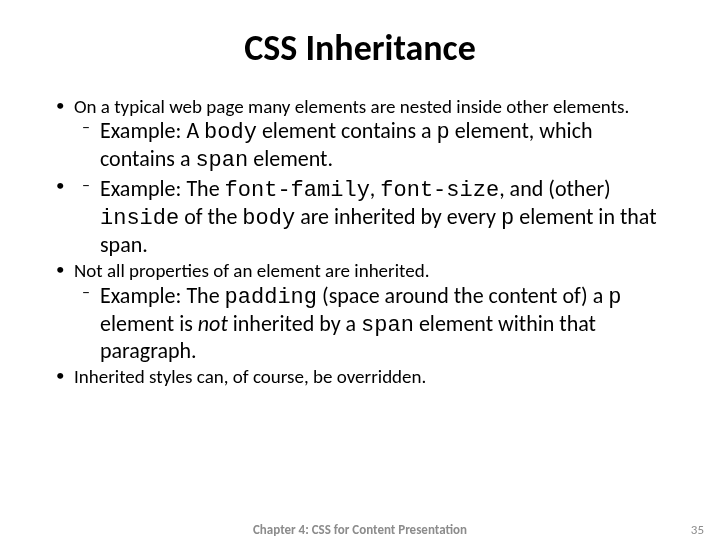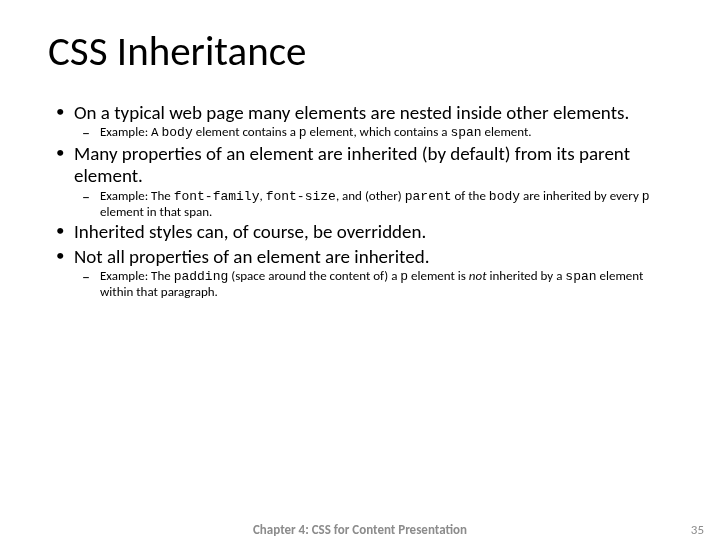--- a/index.html
+++ b/index.html
@@ -6,22 +6,23 @@
   body {
     width: 720px;
     height: 540px;
     background: #ffffff;
     font-family: Calibri, Arial, sans-serif;
     color: #000000;
     position: relative;
     padding: 26px 48px 0 48px;
   }
   h1 {
-    font-size: 41px;
-    font-weight: 400;
+    text-align: center;
+    font-size: 36px;
+    font-weight: 700;
     margin-bottom: 26px;
   }
   ul.level1 {
     list-style: none;
     padding-left: 0;
   }
   ul.level1 > li {
     position: relative;
     padding-left: 26px;
     font-size: 19px;
@@ -35,21 +36,21 @@
     top: 0;
     font-size: 17px;
   }
   ul.level2 {
     list-style: none;
     padding-left: 0;
   }
   ul.level2 > li {
     position: relative;
     padding-left: 26px;
-    font-size: 13px;
+    font-size: 22px;
     line-height: 1.18;
     margin-bottom: 2px;
   }
   ul.level2 > li::before {
     content: "–";
     position: absolute;
     left: 8px;
     top: 0;
     font-size: 16px;
   }
@@ -85,39 +86,38 @@
     <span>On a typical web page many elements are nested inside other elements.</span>
     <ul class="level2">
       <li>
         <span>Example: A </span><span class="mono">body</span><span> element contains a </span><span class="mono">p</span><span> element, which contains a </span><span class="mono">span</span><span> element.</span>
       </li>
     </ul>
   </li>
 
 
   <li>
-    <span>Many properties of an element are inherited (by default) from its parent element.</span>
     <ul class="level2">
       <li>
-        <span>Example: The </span><span class="mono">font-family</span><span>, </span><span class="mono">font-size</span><span>, and (other) </span><span class="mono">parent</span><span> of the </span><span class="mono">body</span><span> are inherited by every </span><span class="mono">p</span><span> element in that span.</span>
+        <span>Example: The </span><span class="mono">font-family</span><span>, </span><span class="mono">font-size</span><span>, and (other) </span><span class="mono">inside</span><span> of the </span><span class="mono">body</span><span> are inherited by every </span><span class="mono">p</span><span> element in that span.</span>
       </li>
     </ul>
-  </li>
-
-  <li>
-    <span>Inherited styles can, of course, be overridden.</span>
   </li>
 
   <li>
     <span>Not all properties of an element are inherited.</span>
     <ul class="level2">
       <li>
         <span>Example: The </span><span class="mono">padding</span><span> (space around the content of) a </span><span class="mono">p</span><span> element is </span><span class="ital">not</span><span> inherited by a </span><span class="mono">span</span><span> element within that paragraph.</span>
       </li>
     </ul>
   </li>
 
+  <li>
+    <span>Inherited styles can, of course, be overridden.</span>
+  </li>
+
 </ul>
 
 <div class="footer">
   <span class="footer-center">Chapter 4: CSS for Content Presentation</span>
   <span class="footer-right">35</span>
 </div>
 
 </body></html>

